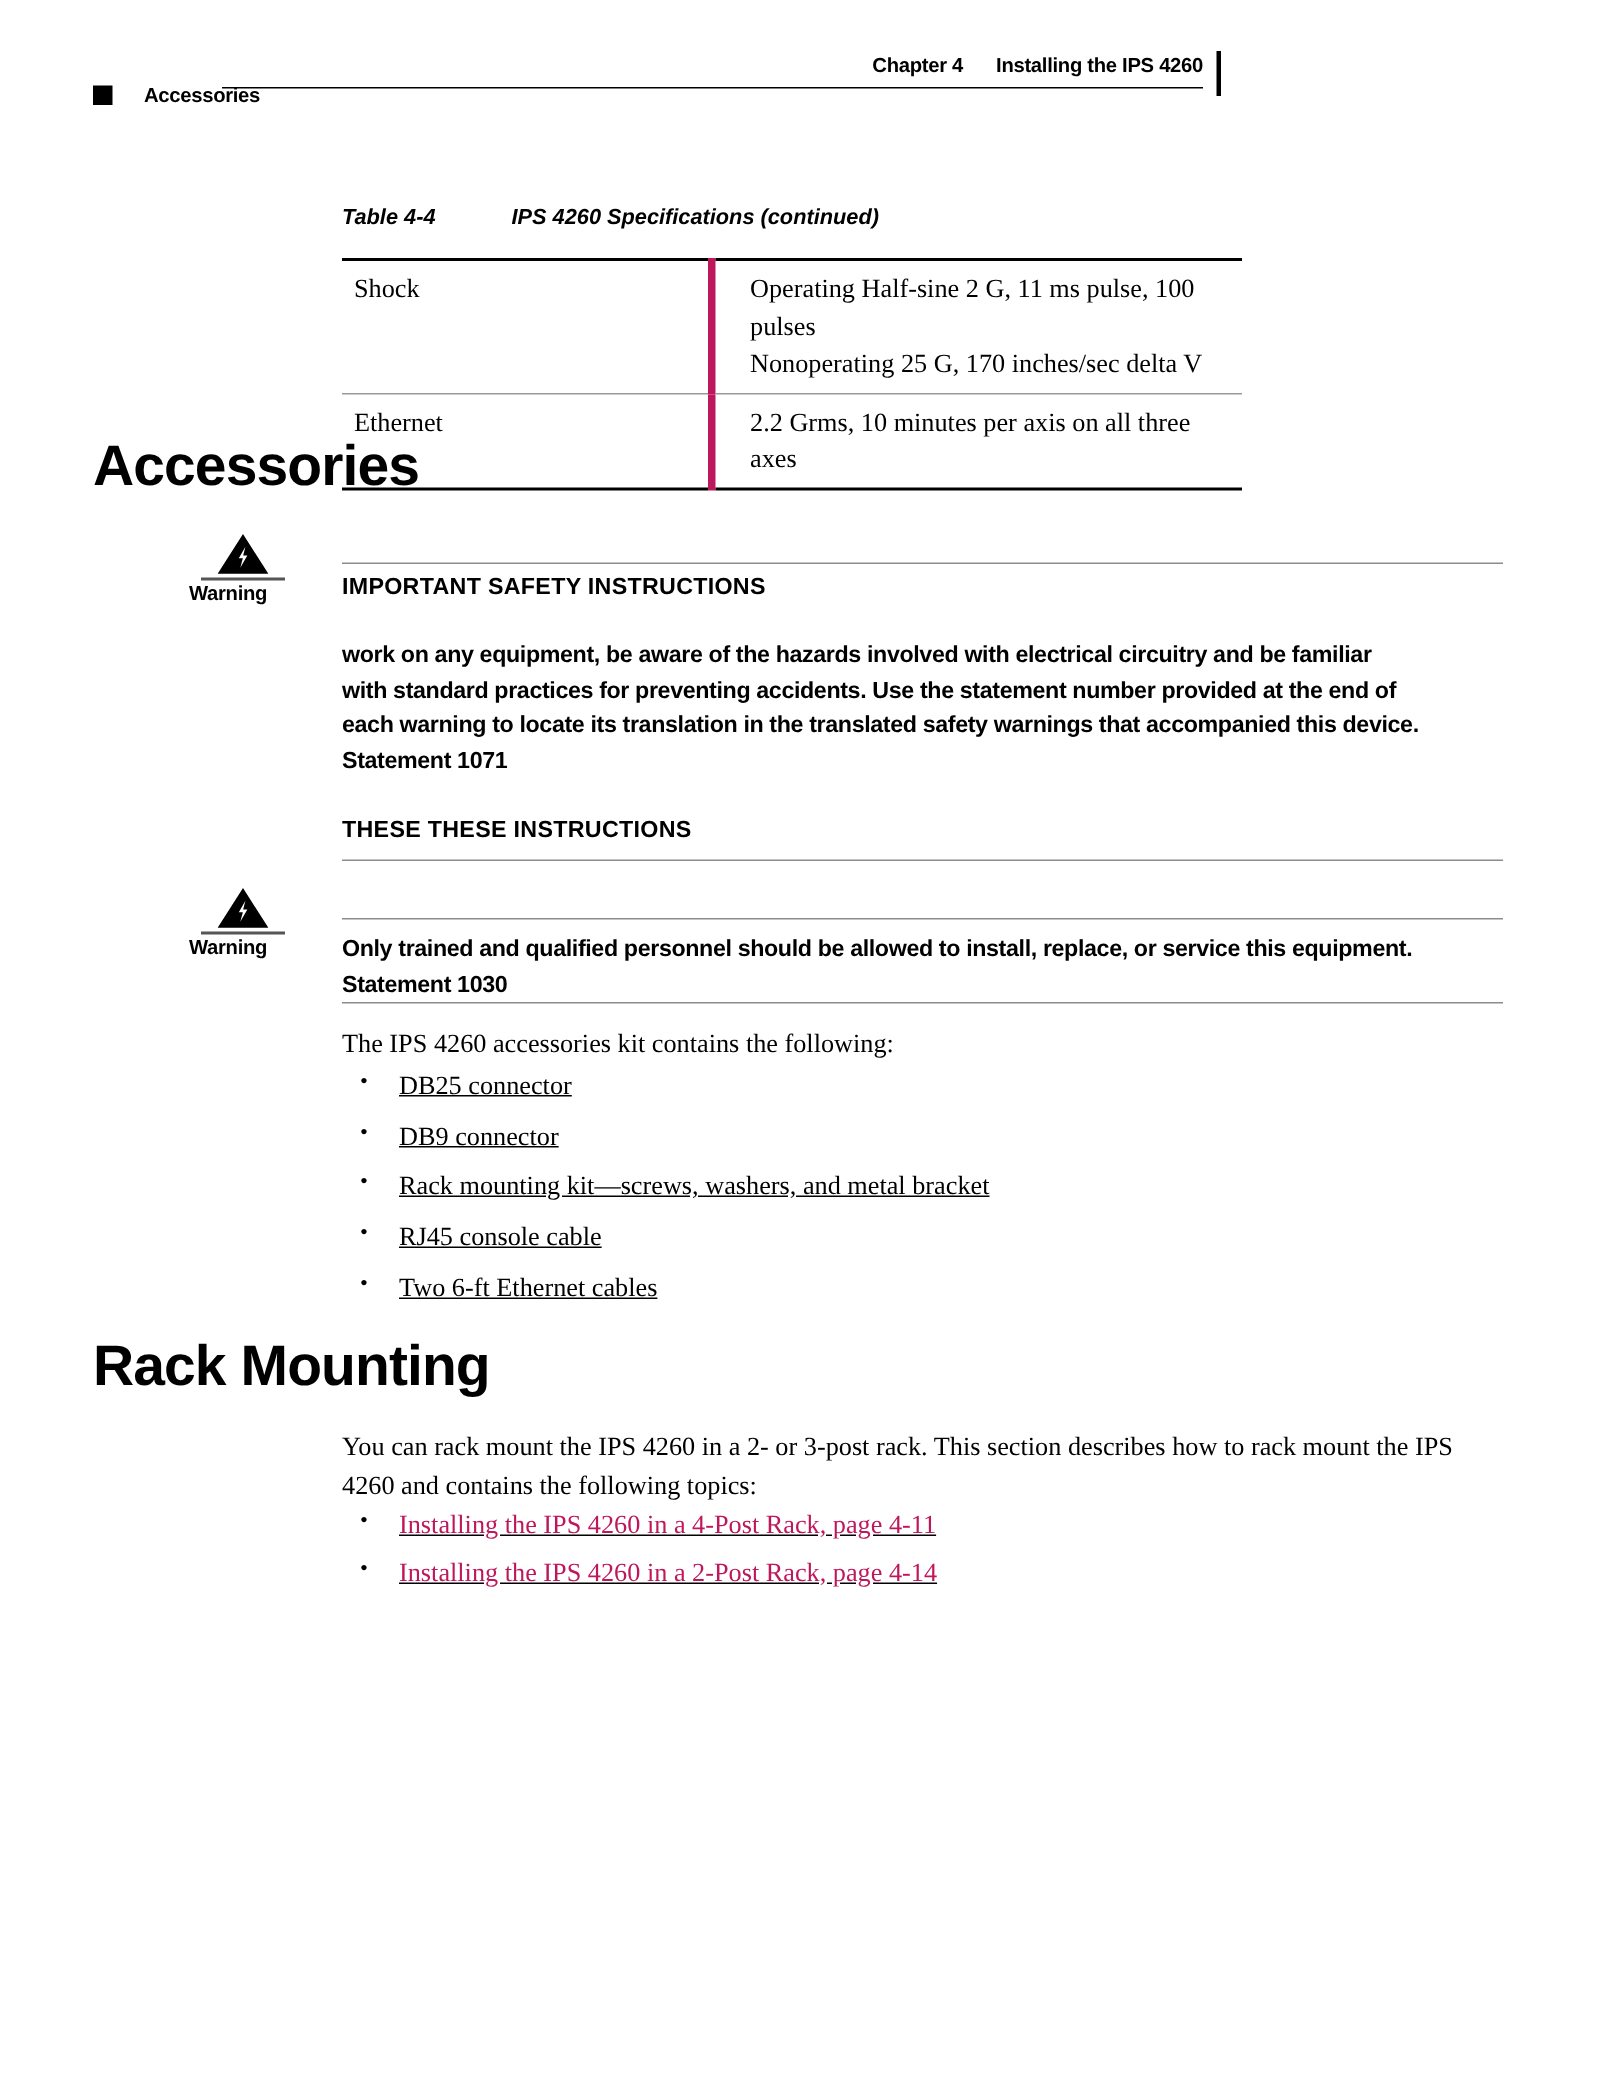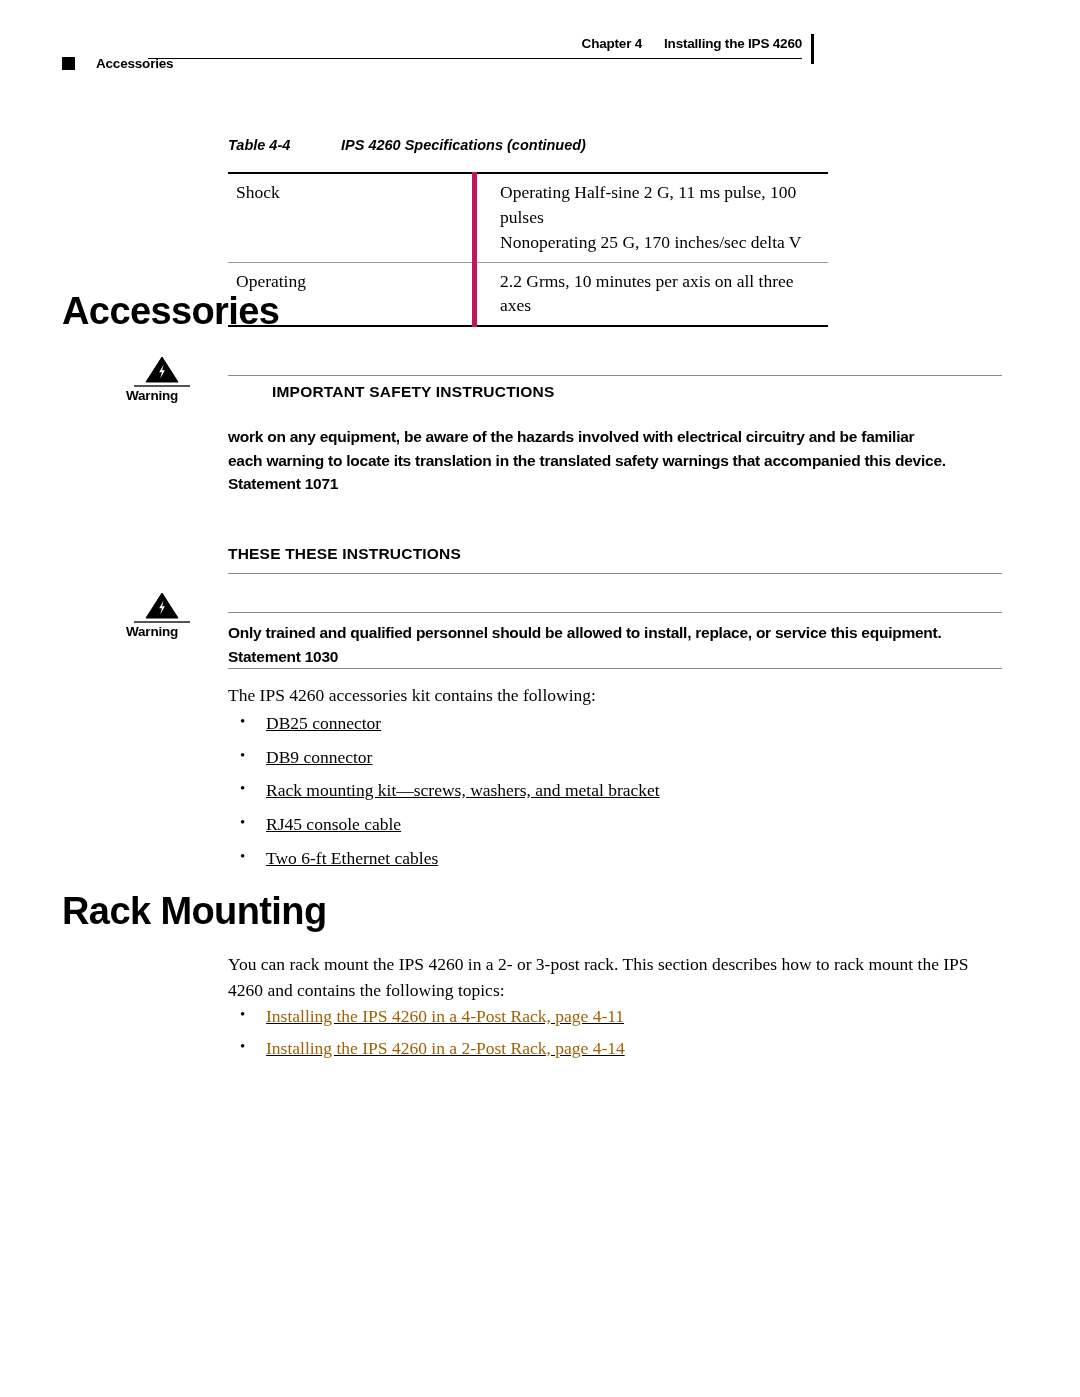--- a/index.html
+++ b/index.html
@@ -223,21 +223,21 @@
   }
   .bullet-list li::before {
     content: "\2022";
     position: absolute;
     left: 12px;
     top: -1px;
     font-size: 15px;
   }
   .link-list li { margin-bottom: 8px; }
   .xref-link {
-    color: #a16207;
+    color: #be185d;
     text-decoration: none;
   }
 
   
   .page-footer {
     position: absolute;
     left: 0;
     bottom: 0;
     width: 1080px;
     height: 110px;
@@ -267,46 +267,47 @@
   <table class="spec-table">
     <tbody>
       <tr>
         <td class="key">Shock</td>
         <td class="val">
           <span class="val-line">Operating Half-sine 2 G, 11 ms pulse, 100 pulses</span>
           <span class="val-line">Nonoperating 25 G, 170 inches/sec delta V</span>
         </td>
       </tr>
       <tr>
-        <td class="key">Operating</td>
+        <td class="key">Ethernet</td>
         <td class="val">
           <span class="val-line">2.2 Grms, 10 minutes per axis on all three axes</span>
         </td>
       </tr>
     </tbody>
   </table>
 
   <h1 class="section-title accessories-title">Accessories</h1>
 
   <div class="warning-block">
     <div class="warn-rule-top" style="top:375px;"></div>
     <div class="warn-icon-wrap" style="top:356px;">
       <svg class="warn-triangle-svg" width="34" height="27" viewBox="0 0 34 27">
         <polygon points="17,1 33,26 1,26" fill="#000000"></polygon>
         <polygon points="17,1 33,26 1,26" fill="none" stroke="#000000" stroke-width="1"></polygon>
         <path d="M18.6 8.5 L14.2 16.2 L16.9 16.2 L15.2 22.5 L19.9 14.3 L17.1 14.3 Z" fill="#ffffff"></path>
       </svg>
       <div class="warn-icon-rule"></div>
       <div class="warn-label">Warning</div>
     </div>
-    <div class="warn-body" style="top:383px;margin-left:44px;">
+    <div class="warn-body" style="top:383px;">
       <p class="warn-heading">IMPORTANT SAFETY INSTRUCTIONS</p>
     </div>
     <div class="warn-body" style="top:425px;">
       <p class="warn-text">work on any equipment, be aware of the hazards involved with electrical circuitry and be familiar</p>
+      <p class="warn-text">with standard practices for preventing accidents. Use the statement number provided at the end of</p>
       <p class="warn-text">each warning to locate its translation in the translated safety warnings that accompanied this device.</p>
       <p class="warn-text">Statement 1071</p>
     </div>
     <div class="warn-body" style="top:545px;">
       <p class="save-instructions">THESE THESE INSTRUCTIONS</p>
     </div>
     <div class="warn-rule-bottom" style="top:573px;"></div>
   </div>
 
   <div class="warning-block">

